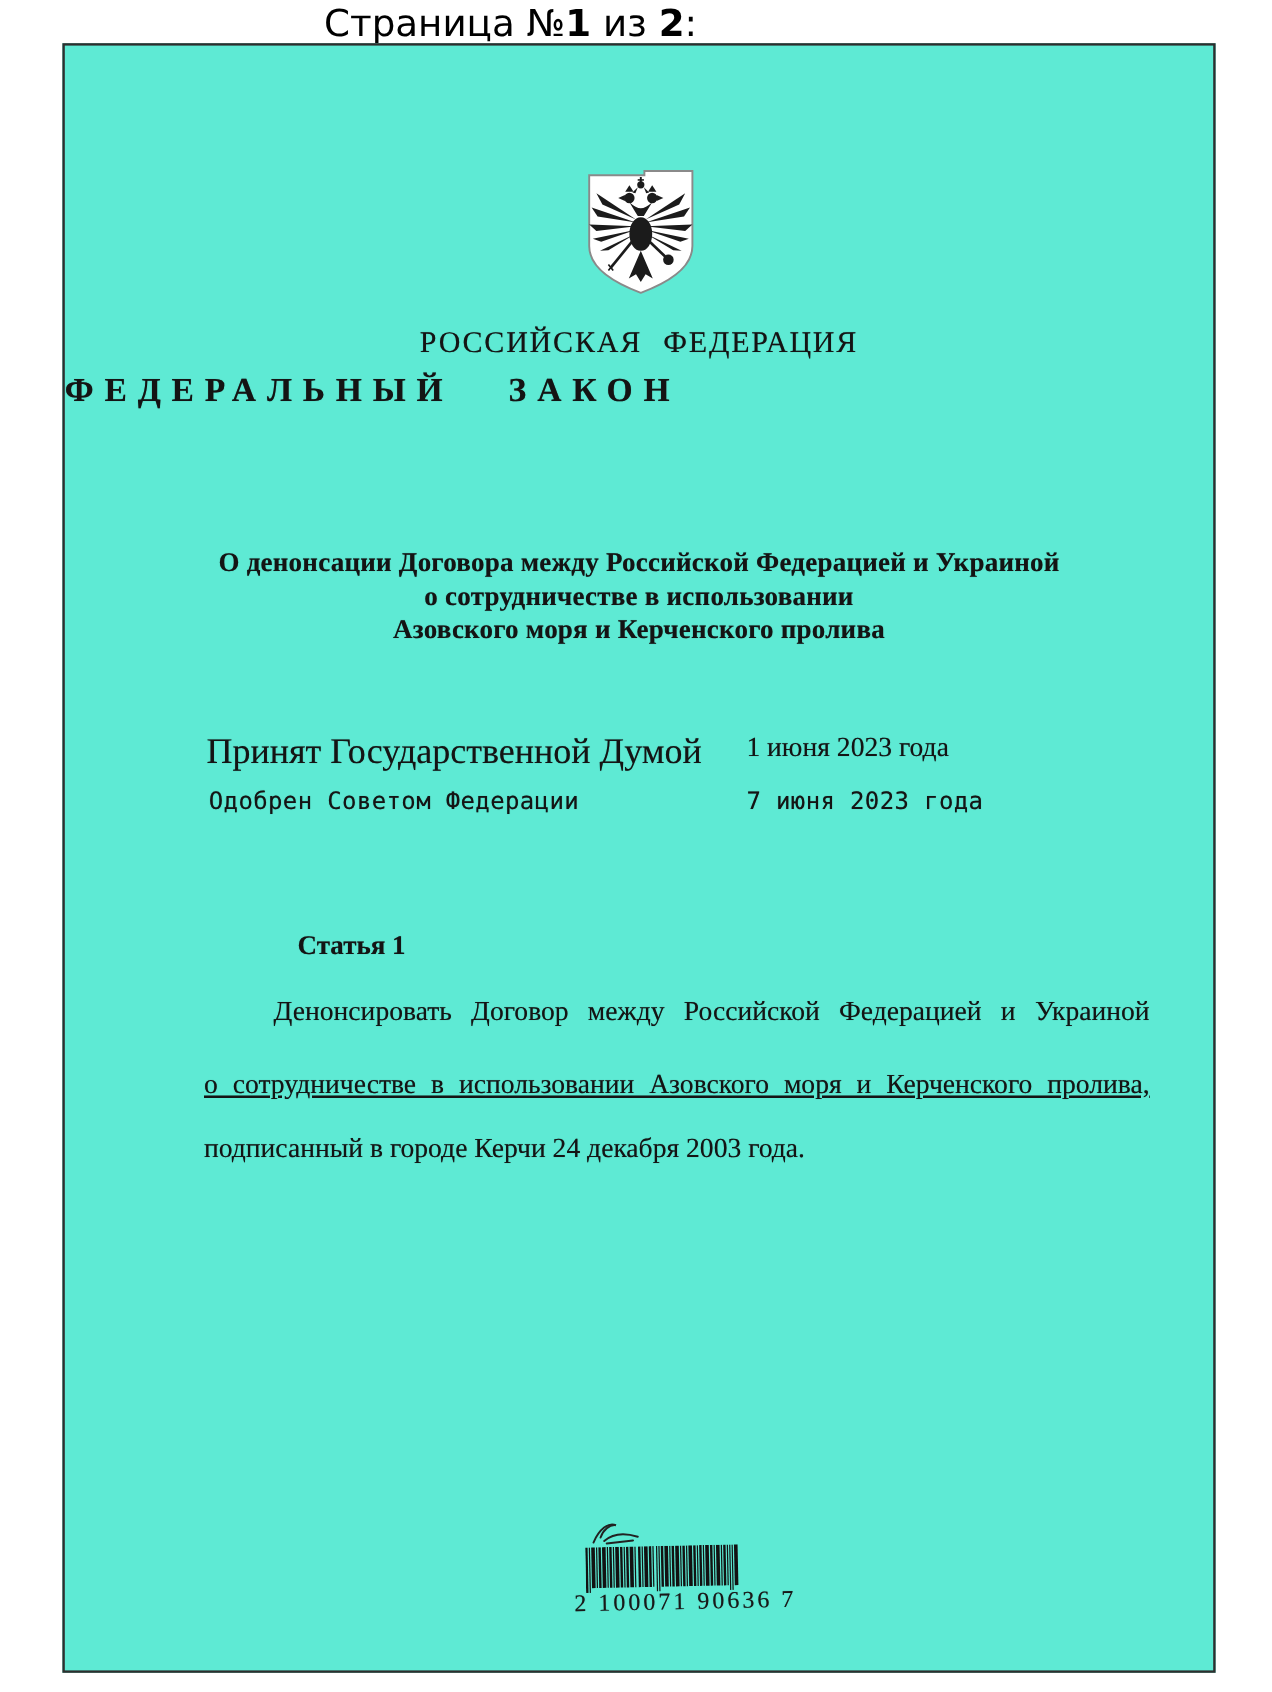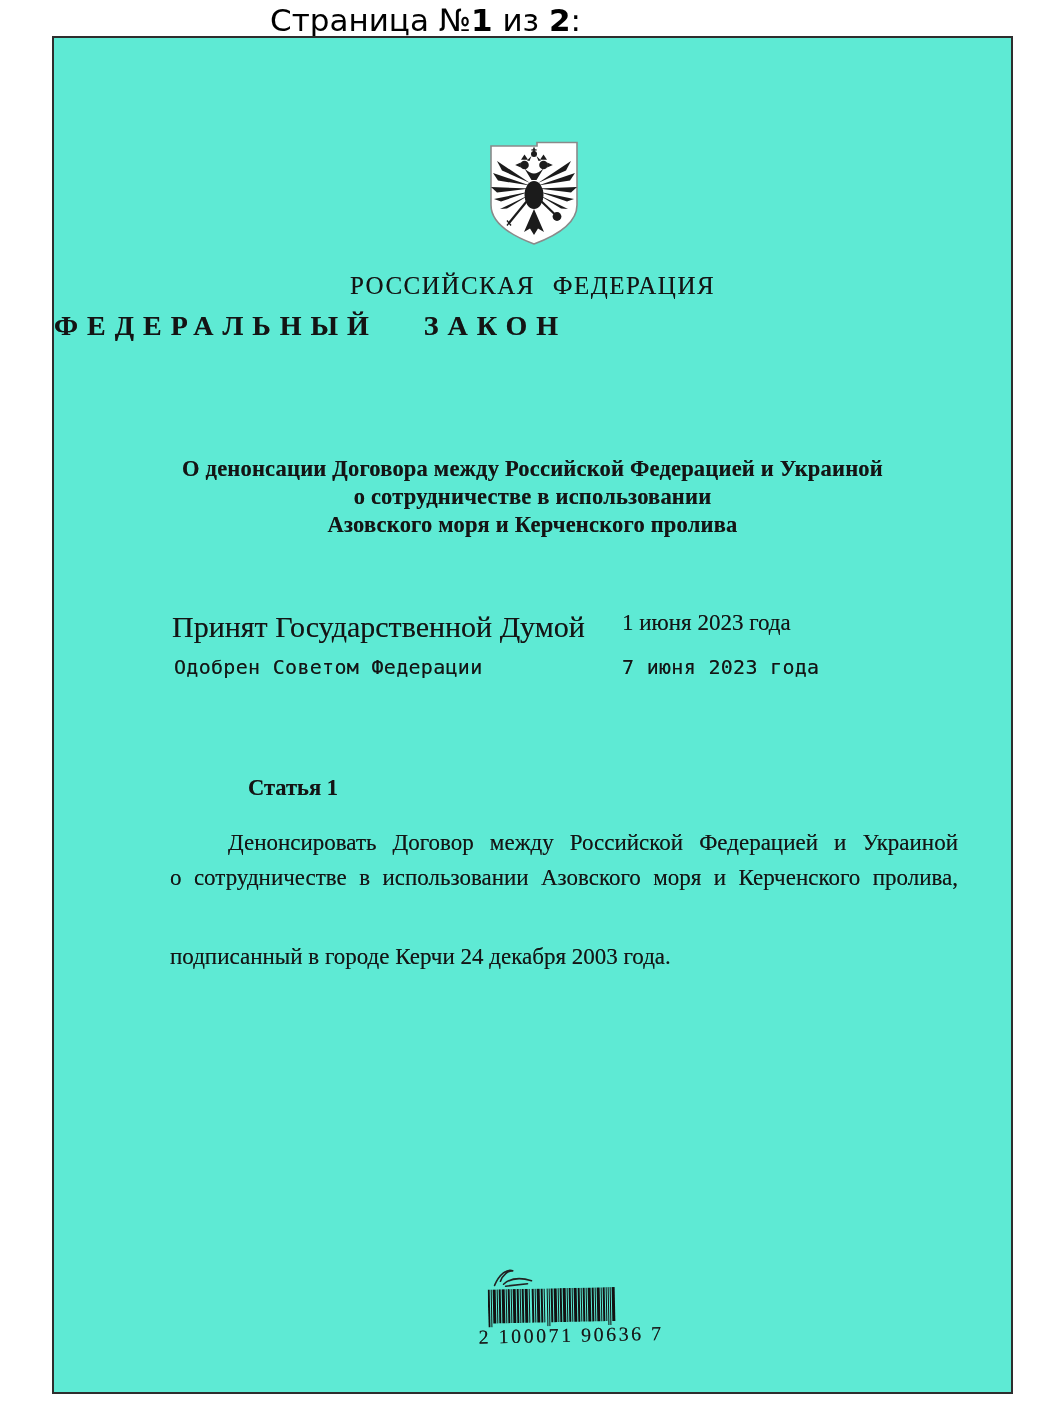--- a/index.html
+++ b/index.html
@@ -146,21 +146,21 @@
 
     <div class="row-label doc-text" style="left:118px; top:572px;">Принят Государственной Думой</div>
     <div class="row-date doc-text" style="left:568px; top:572px;">1 июня 2023 года</div>
 
     <div class="row-label mono-row doc-text" style="left:120px; top:617px;">Одобрен Советом Федерации</div>
     <div class="row-date mono-row doc-text" style="left:568px; top:617px;">7 июня 2023 года</div>
 
     <div class="article-heading doc-text">Статья 1</div>
 
     <div class="body-line justified indent doc-text" style="top:792px;">Денонсировать Договор между Российской Федерацией и Украиной</div>
-    <div class="body-line justified doc-text" style="top:827px;">о сотрудничестве в использовании Азовского моря и Керченского пролива,</div>
+    <div class="body-line justified doc-text" style="top:853px;text-decoration:underline;">о сотрудничестве в использовании Азовского моря и Керченского пролива,</div>
     <div class="body-line doc-text" style="top:906px;">подписанный в городе Керчи 24 декабря 2003 года.</div>
 
     <div class="barcode-block">
 
       <svg class="barcode-mark" width="46" height="24" viewBox="0 0 46 24" xmlns="http://www.w3.org/2000/svg">
         <path d="M3,20 C8,9 16,3 22,6 C17,5 11,10 9,16 M12,19 C19,13 28,12 40,16 M14,21 L36,19" fill="none" stroke="#222" stroke-width="1.6" stroke-linecap="round"></path>
       </svg>
 
       <svg class="barcode-bars" width="128" height="38" viewBox="0 0 128 38" xmlns="http://www.w3.org/2000/svg">
         <g fill="#121212">

